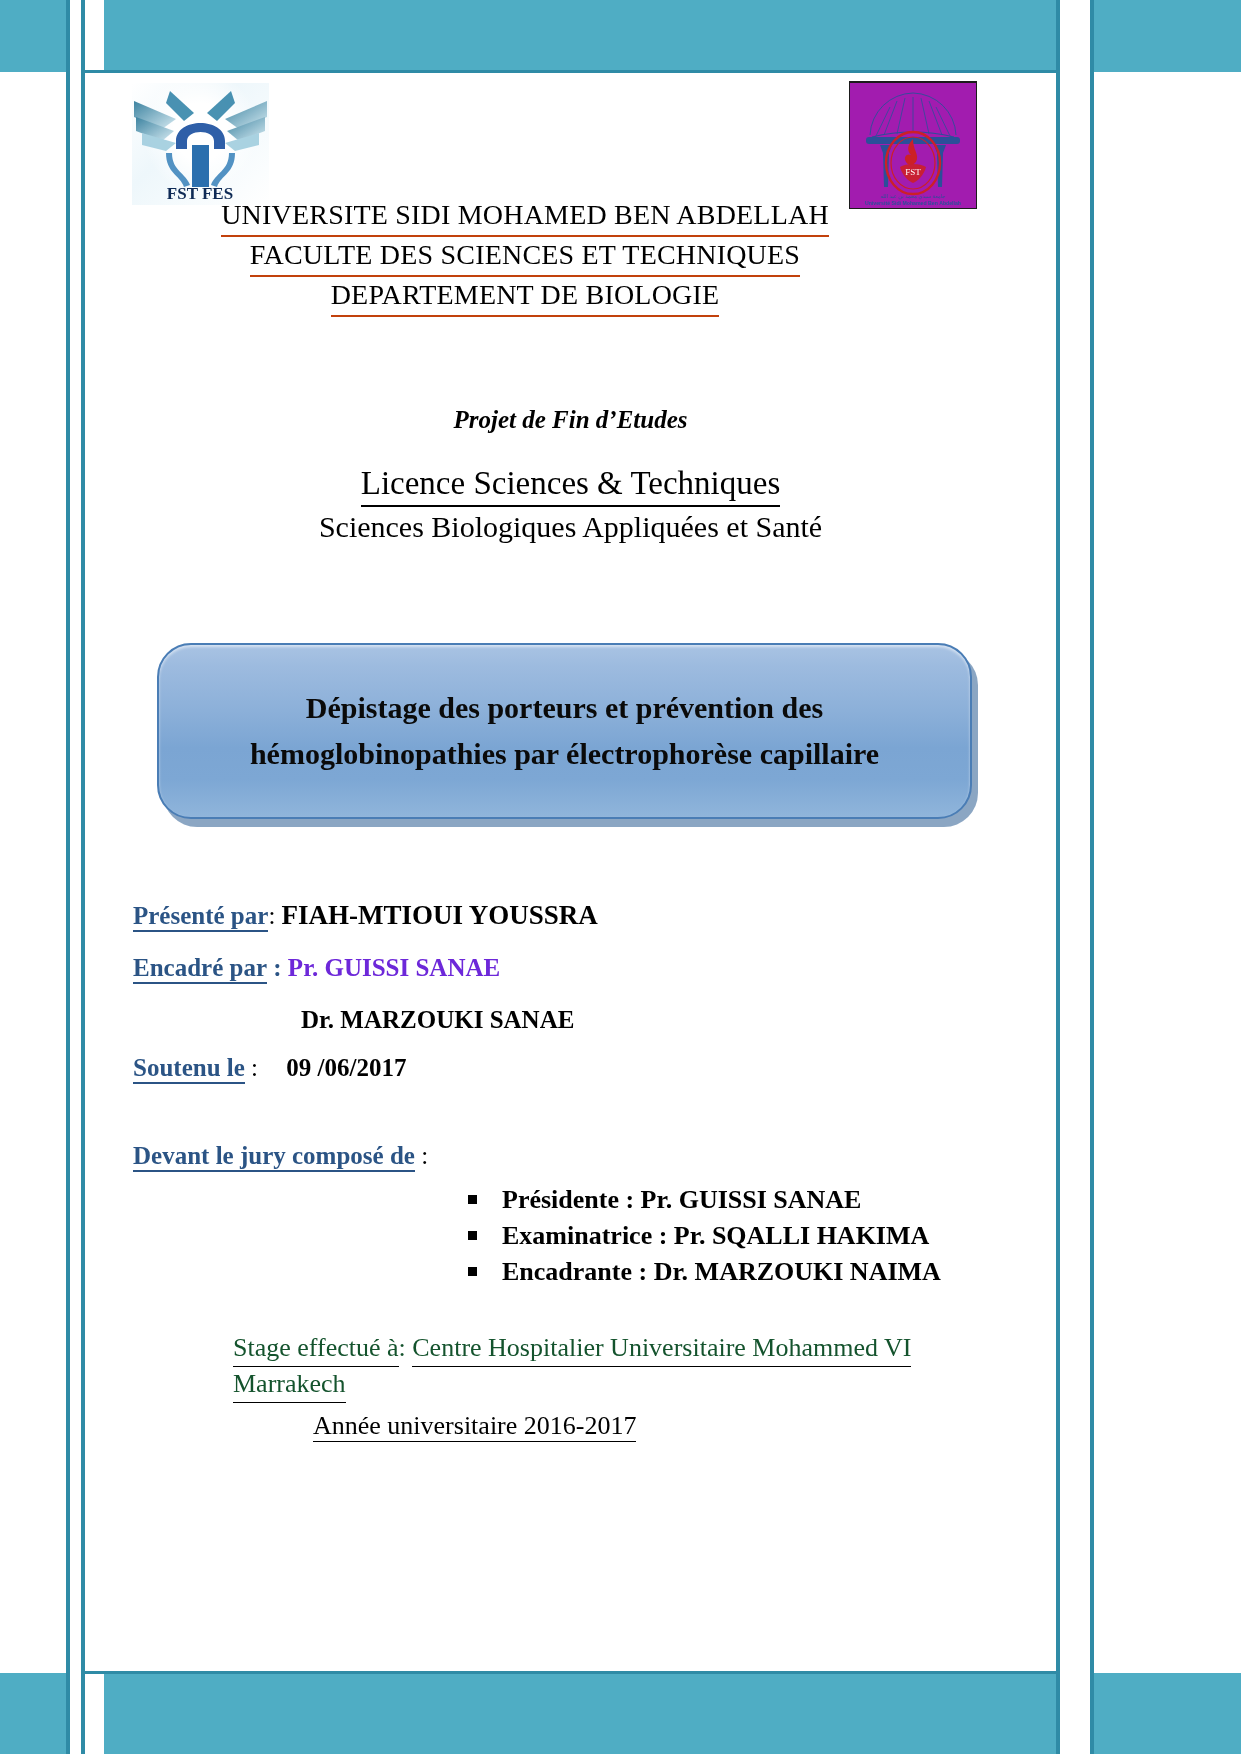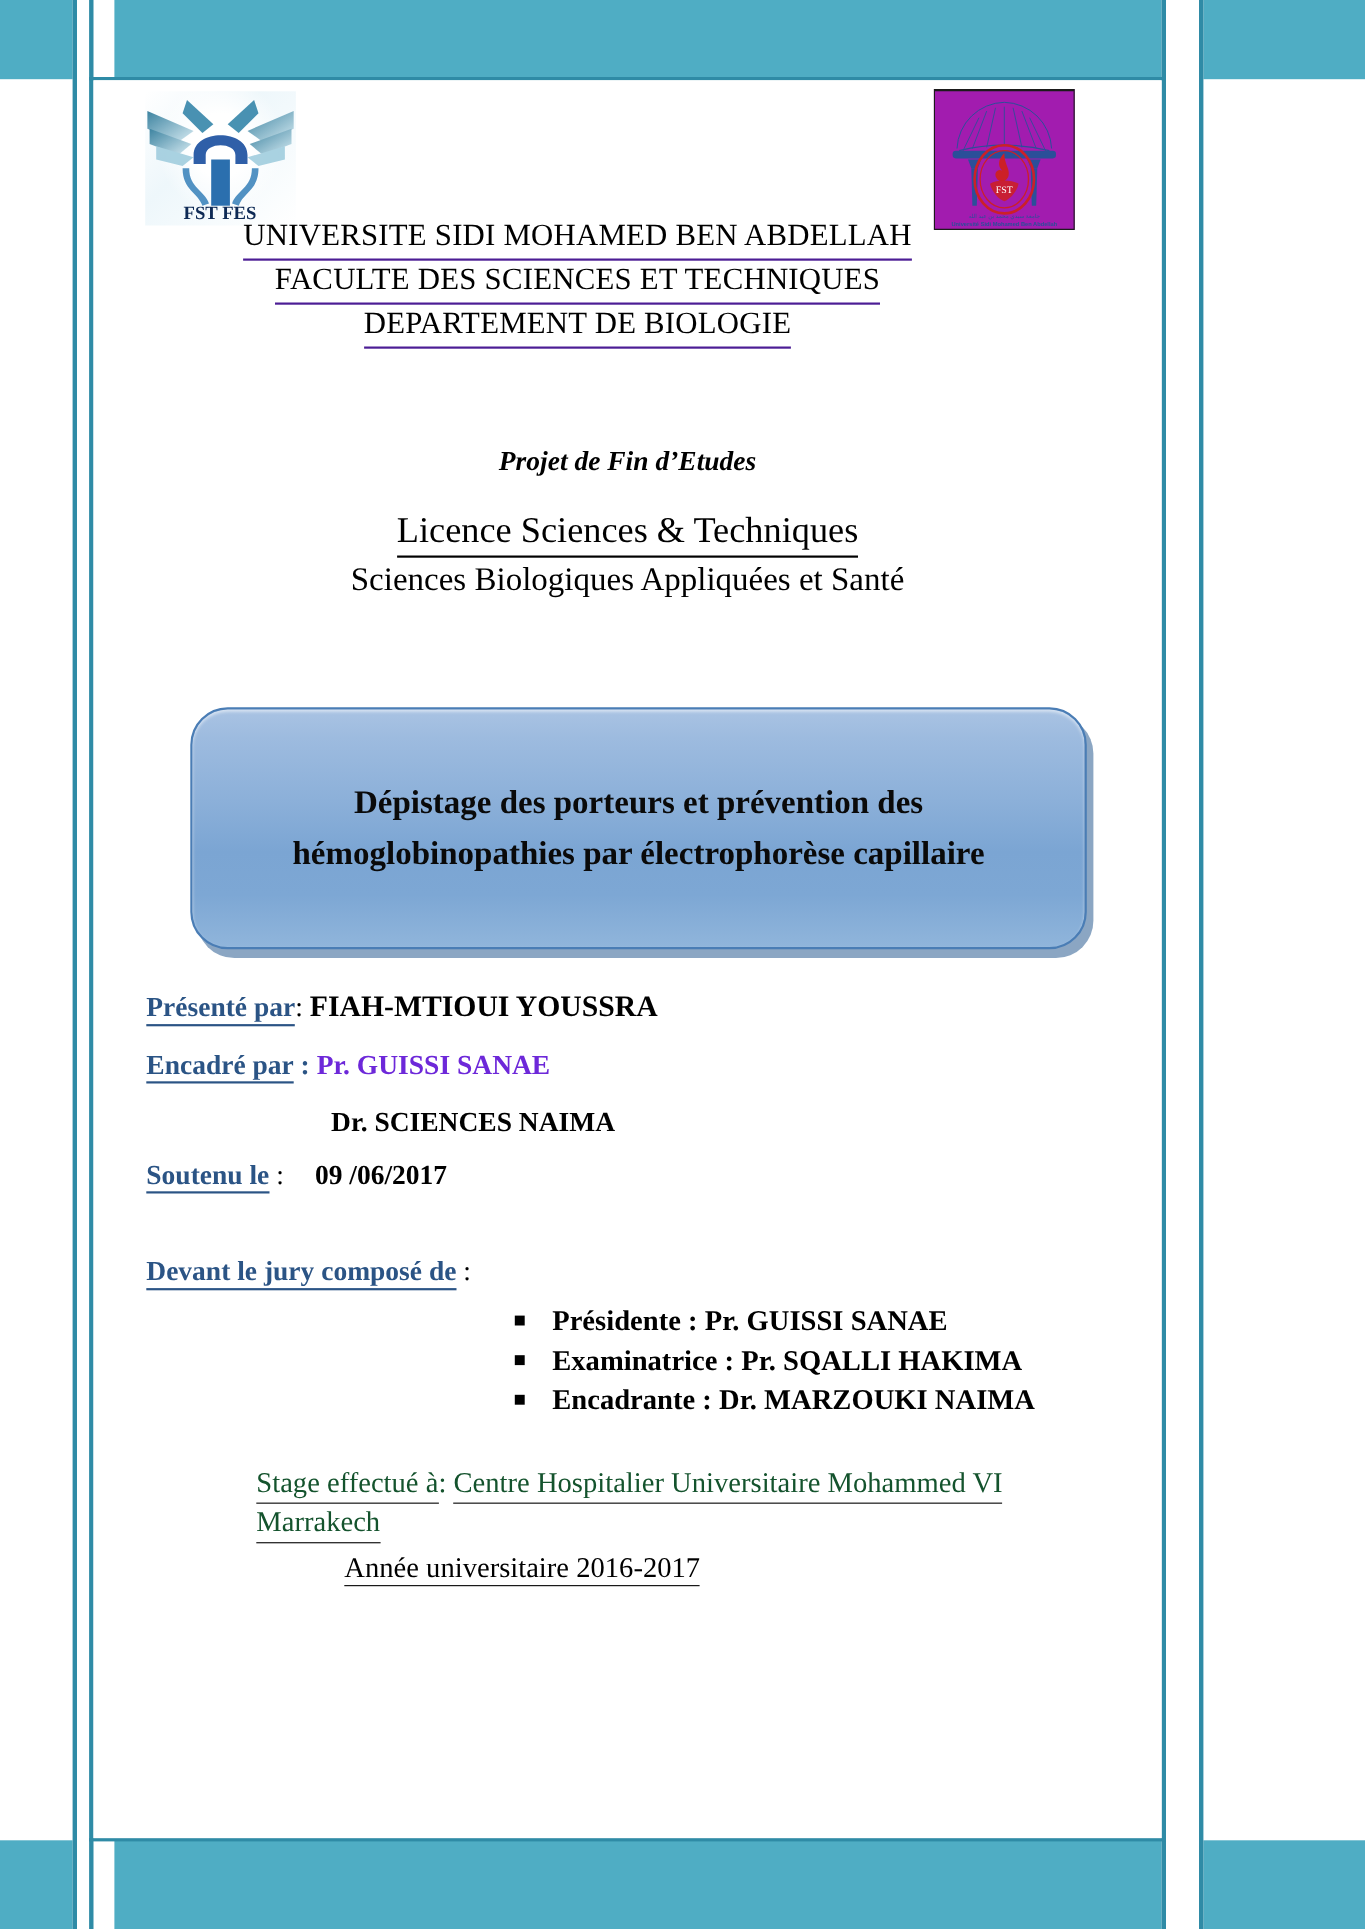--- a/index.html
+++ b/index.html
@@ -94,21 +94,21 @@
   }
   .institution .line {
     font-family: "Liberation Serif", "DejaVu Serif", serif;
     font-size: 28px;
     letter-spacing: 0.2px;
     color: #000000;
     line-height: 1.32;
     white-space: nowrap;
   }
   .institution .line span {
-    border-bottom: 2px solid #4c1d95;
+    border-bottom: 2px solid #c2410c;
     padding-bottom: 1px;
     display: inline-block;
     text-align: center;
   }
 
   
   .pfe {
     position: absolute;
     left: 0;
     top: 333px;
@@ -135,24 +135,24 @@
     border-bottom: 2px solid #000;
     display: inline-block;
     padding-bottom: 0px;
   }
   .degree .d2 { font-size: 30px; line-height: 1.3; }
   .degree .d3 { font-size: 30px; line-height: 1.3; }
 
   
   .title-box-wrap {
     position: absolute;
-    left: 88px;
+    left: 72px;
     top: 570px;
     width: 815px;
-    height: 220px;
+    height: 176px;
   }
   .title-box-shadow {
     position: absolute;
     left: 6px;
     top: 8px;
     width: 100%;
     height: 100%;
     border-radius: 34px;
     background: #2e5f93;
     opacity: 0.55;
@@ -384,21 +384,21 @@
         <span class="lbl">Présenté par</span><span class="colon-black">:</span>
         <span class="val">FIAH-MTIOUI YOUSSRA</span>
       </div>
 
       <div class="info-row">
         <span class="lbl">Encadré par</span>
         <span class="colon-blue">:</span>
         <span class="val-sm">Pr. GUISSI  SANAE</span>
       </div>
 
-      <div class="indent-name">Dr. SCIENCES  NAIMA</div>
+      <div class="indent-name">Dr. MARZOUKI  SANAE</div>
 
       <div class="info-row date-row">
         <span class="lbl">Soutenu le</span>
         <span class="colon-black">:</span>
         <span class="date-val">09 /06/2017</span>
       </div>
 
       <div class="info-row jury-title">
         <span class="lbl">Devant le jury composé de</span>
         <span class="colon-black">:</span>

